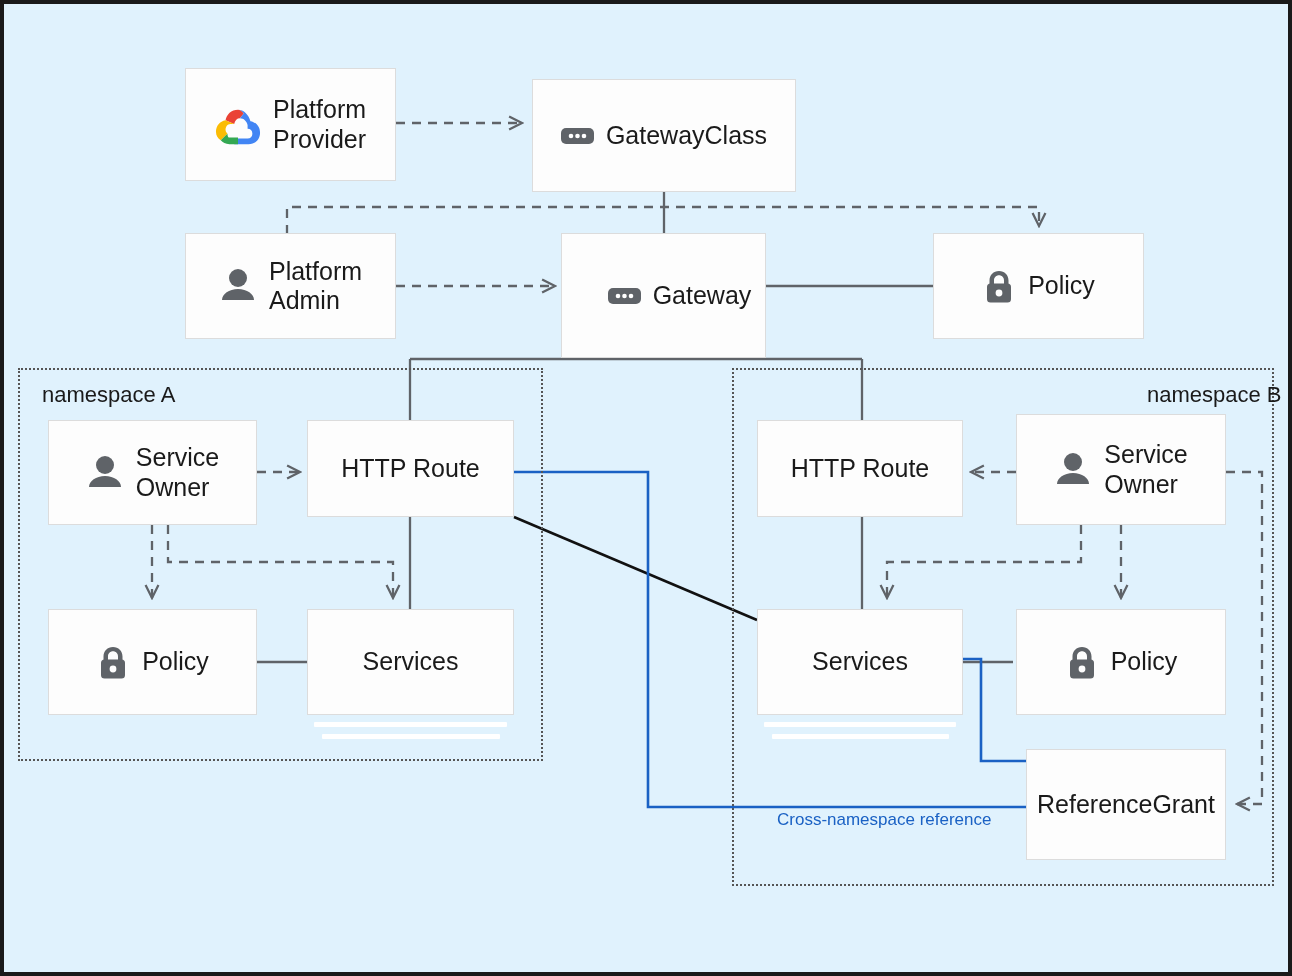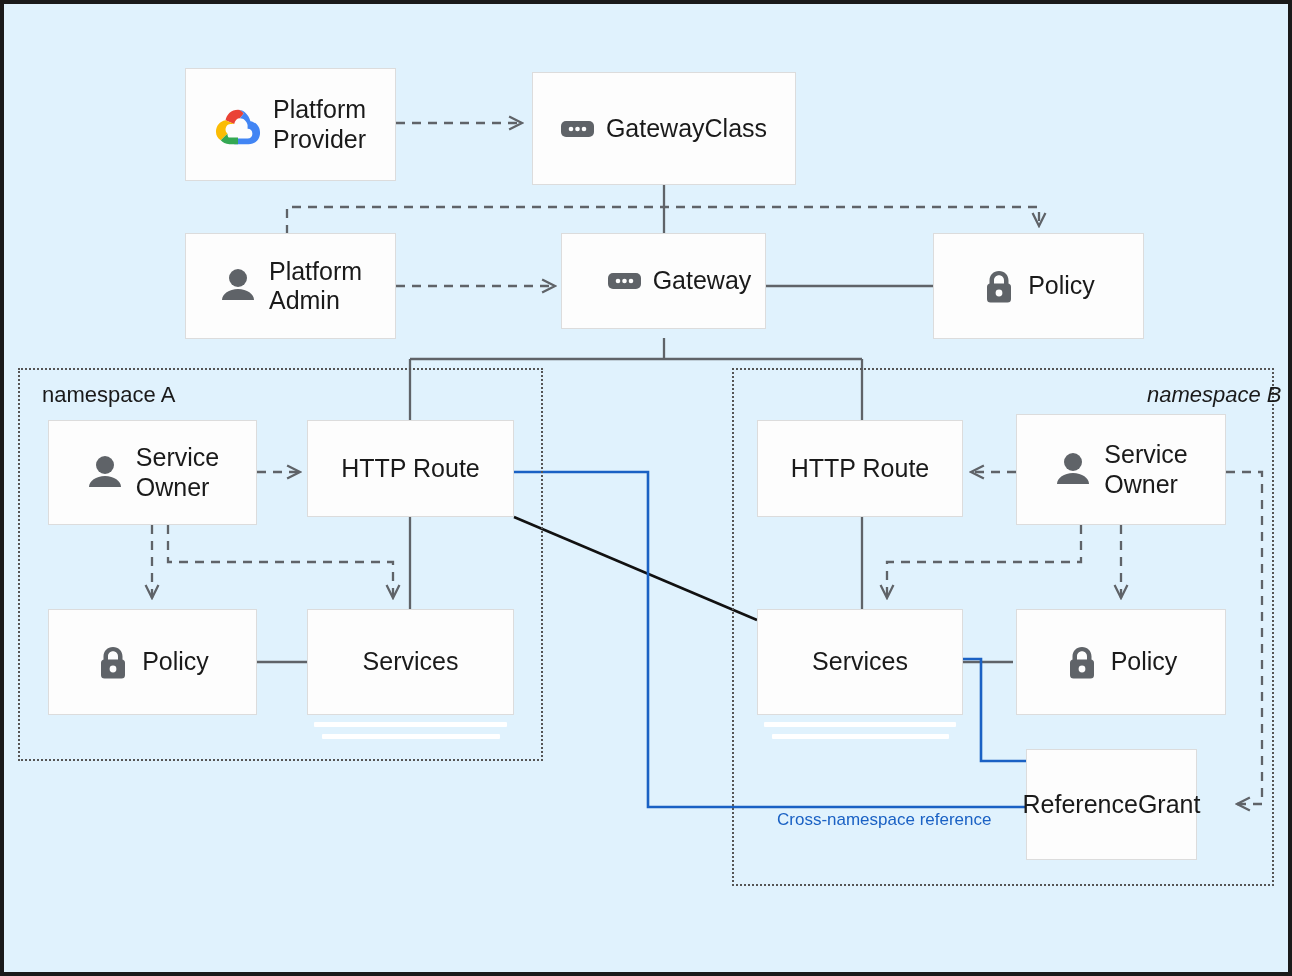--- a/index.html
+++ b/index.html
@@ -63,53 +63,53 @@
     <g stroke="#1a61c4" stroke-width="2.6" fill="none">
       <path d="M510,468 L644,468 L644,803 L1022,803"></path>
       <path d="M958,655 L977,655 L977,757 L1022,757"></path>
     </g>
   </svg>
 
   <div class="ns" style="left:14px;top:364px;width:525px;height:393px;"></div>
   <div class="ns-label" style="left:38px;top:378px;">namespace A</div>
 
   <div class="ns" style="left:728px;top:364px;width:542px;height:518px;"></div>
-  <div class="ns-label" style="left:1143px;top:378px;font-style:italic;">namespace B</div>
+  <div class="ns-label" style="left:1143px;top:378px;">namespace B</div>
 
   <div class="node" style="left:181px;top:64px;width:211px;height:113px;">
     <svg class="ico" width="46" height="40" viewBox="0 0 48 40">
       <path d="M24 4 C17 4 12 9 11 15 L20 19 C21 15 23 13 26 13 L30 8 C28 5 26 4 24 4Z" fill="#ea4335"></path>
       <path d="M11 15 C5 16 1 21 1 27 C1 31 3 34 6 36 L13 29 C12 28 11 27 11 25 C11 22 13 19 16 19 L20 19 Z" fill="#fbbc05"></path>
       <path d="M26 13 C30 13 33 16 34 20 L34 24 C37 24 39 26 39 29 C39 32 37 34 34 34 L20 34 L20 40 L35 40 C42 40 47 35 47 28 C47 22 43 17 37 16 C35 9 30 4 24 4 C26 4 28 5 30 8 Z" fill="#4285f4"></path>
       <path d="M6 36 C8 38 11 40 15 40 L24 40 L24 33 L15 33 C14 33 13 32 13 29 Z" fill="#34a853"></path>
     </svg>
     <span class="lbl">Platform
 Provider</span>
   </div>
 
-  <div class="node" style="left:528px;top:68px;width:264px;height:113px;justify-content:center;">
+  <div class="node" style="left:528px;top:75px;width:264px;height:113px;justify-content:center;">
     <svg class="ico" width="33" height="22" viewBox="0 0 33 22">
       <rect x="0" y="3" width="33" height="16" rx="5" fill="#5f6368"></rect>
       <circle cx="10" cy="11" r="2.3" fill="#fff"></circle>
       <circle cx="16.5" cy="11" r="2.3" fill="#fff"></circle>
       <circle cx="23" cy="11" r="2.3" fill="#fff"></circle>
     </svg>
     <span class="lbl">GatewayClass</span>
   </div>
 
   <div class="node" style="left:181px;top:229px;width:211px;height:106px;">
     <svg class="ico" width="38" height="40" viewBox="0 0 38 40">
       <circle cx="19" cy="12" r="9" fill="#5f6368"></circle>
       <path d="M19 23 C10 23 3 28 3 34 L35 34 C35 28 28 23 19 23Z" fill="#5f6368"></path>
     </svg>
     <span class="lbl">Platform
 Admin</span>
   </div>
 
-  <div class="node" style="left:557px;top:229px;width:205px;height:96px;padding-left:42px;">
+  <div class="node" style="left:557px;top:229px;width:205px;height:125px;padding-left:42px;">
     <svg class="ico" width="33" height="22" viewBox="0 0 33 22">
       <rect x="0" y="3" width="33" height="16" rx="5" fill="#5f6368"></rect>
       <circle cx="10" cy="11" r="2.3" fill="#fff"></circle>
       <circle cx="16.5" cy="11" r="2.3" fill="#fff"></circle>
       <circle cx="23" cy="11" r="2.3" fill="#fff"></circle>
     </svg>
     <span class="lbl">Gateway</span>
   </div>
 
   <div class="node" style="left:929px;top:229px;width:211px;height:106px;">
@@ -170,19 +170,19 @@
 
   <div class="node" style="left:1012px;top:605px;width:210px;height:106px;">
     <svg class="ico" width="34" height="40" viewBox="0 0 34 40">
       <path d="M17 5 C11.5 5 7.5 9 7.5 14.5 L7.5 19 L12 19 L12 14.5 C12 11.5 14.2 9.3 17 9.3 C19.8 9.3 22 11.5 22 14.5 L22 19 L26.5 19 L26.5 14.5 C26.5 9 22.5 5 17 5Z" fill="#5f6368"></path>
       <rect x="5" y="17.5" width="24" height="19" rx="3.5" fill="#5f6368"></rect>
       <circle cx="17" cy="27" r="3.4" fill="#fdfdfd"></circle>
     </svg>
     <span class="lbl">Policy</span>
   </div>
 
-  <div class="node center" style="left:1022px;top:745px;width:171px;height:111px;">
+  <div class="node center" style="left:1022px;top:745px;width:200px;height:111px;">
     <span class="lbl">ReferenceGrant</span>
   </div>
 
   <div class="xlabel" style="left:759px;top:806px;margin-left:14px;">Cross-namespace reference</div>
 
 </div>
 
 </body></html>

